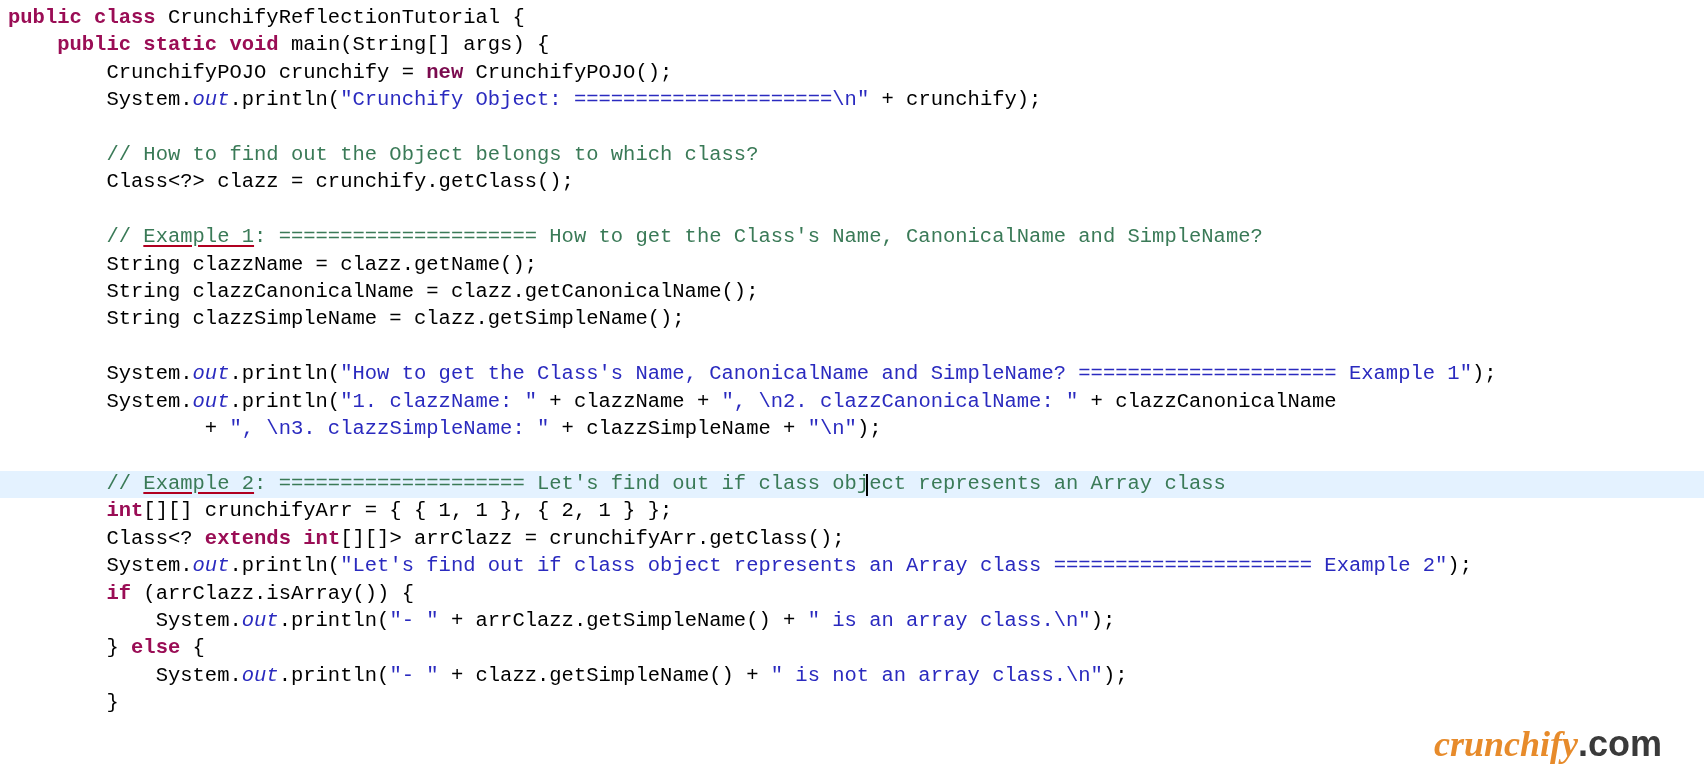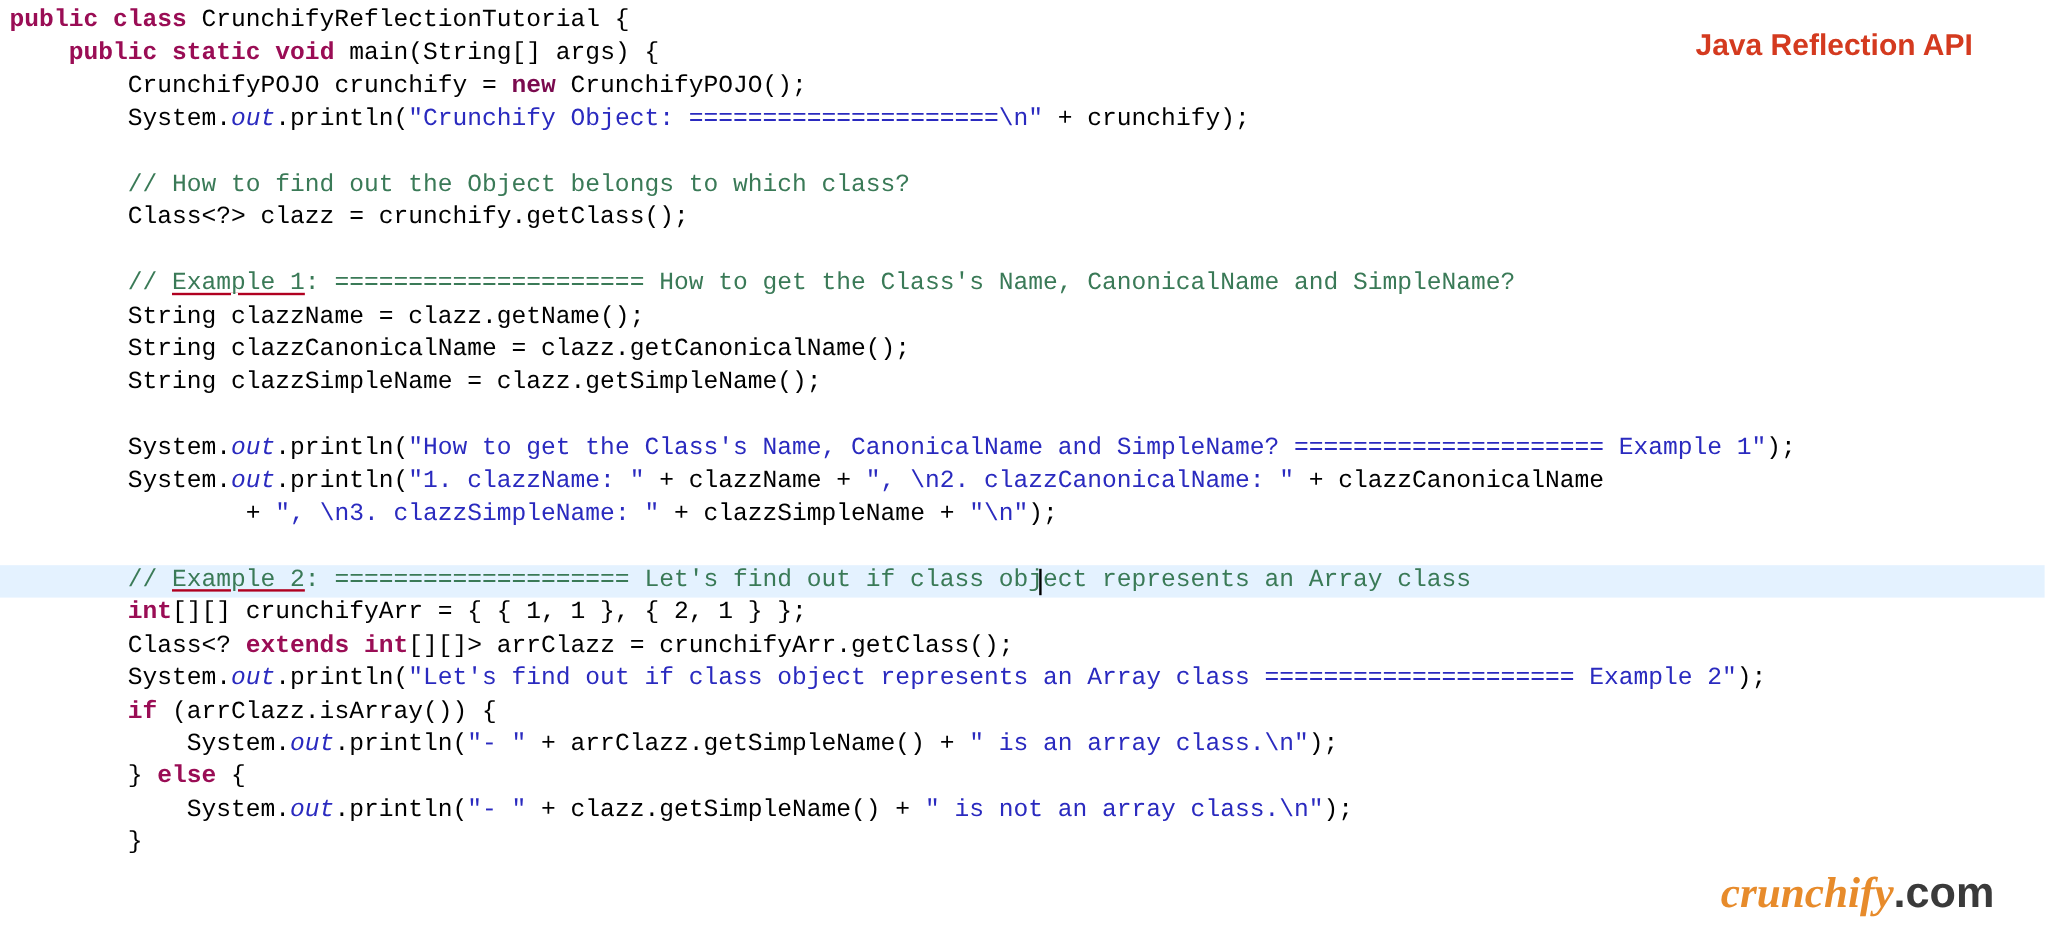--- a/index.html
+++ b/index.html
@@ -70,21 +70,20 @@
   .logo .orange { color: #e78b2b; }
   .logo .dk { color: #3a3a3a; font-style: normal; font-family: "Segoe UI", Arial, sans-serif; font-weight: 700; }
 </style>
 </head>
 <body>
 
 <div class="hl-line" style="top:471px;"></div>
 <div class="cursor" style="top:474px; left:866px;"></div>
 
 <div class="annot">
-  <div>Java Reflection API</div>
 </div>
 
 <div class="logo">
   <span class="orange">crunchify</span><span class="dk">.com</span>
 </div>
 
 <pre class="code"><span class="kw">public</span><span class="kw"> class</span><span> CrunchifyReflectionTutorial {</span>
     <span class="kw">public</span><span class="kw"> static</span><span class="kw"> void</span><span> main(String[] args) {</span>
         <span>CrunchifyPOJO crunchify = </span><span class="nkw">new</span><span> CrunchifyPOJO();</span>
         <span>System.</span><span class="field">out</span><span>.println(</span><span class="str">"Crunchify Object: =====================</span><span class="esc">\n</span><span class="str">"</span><span> + crunchify);</span>

